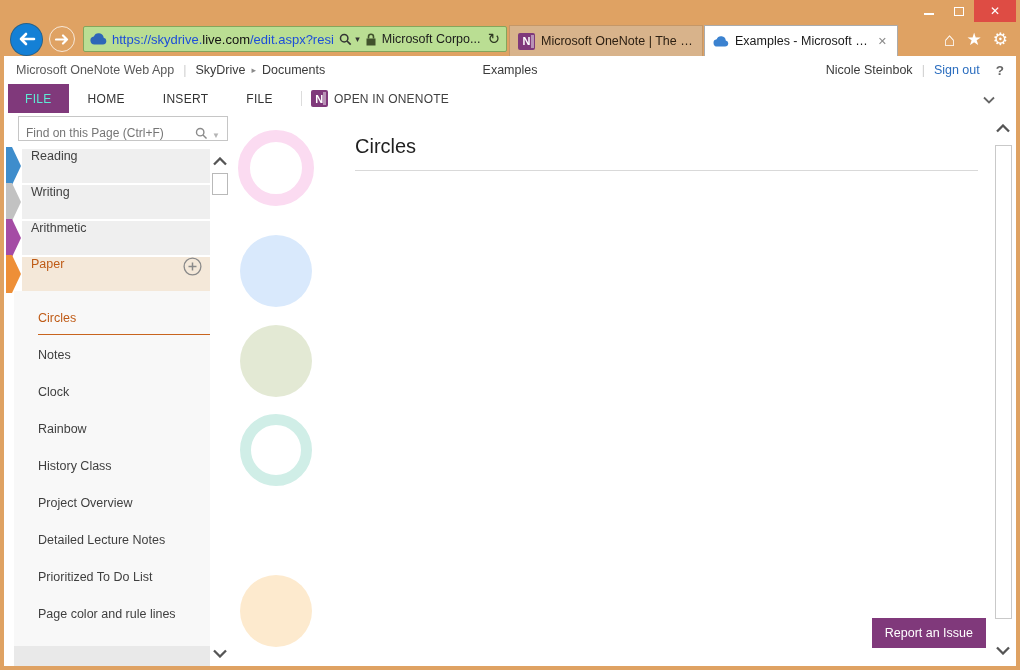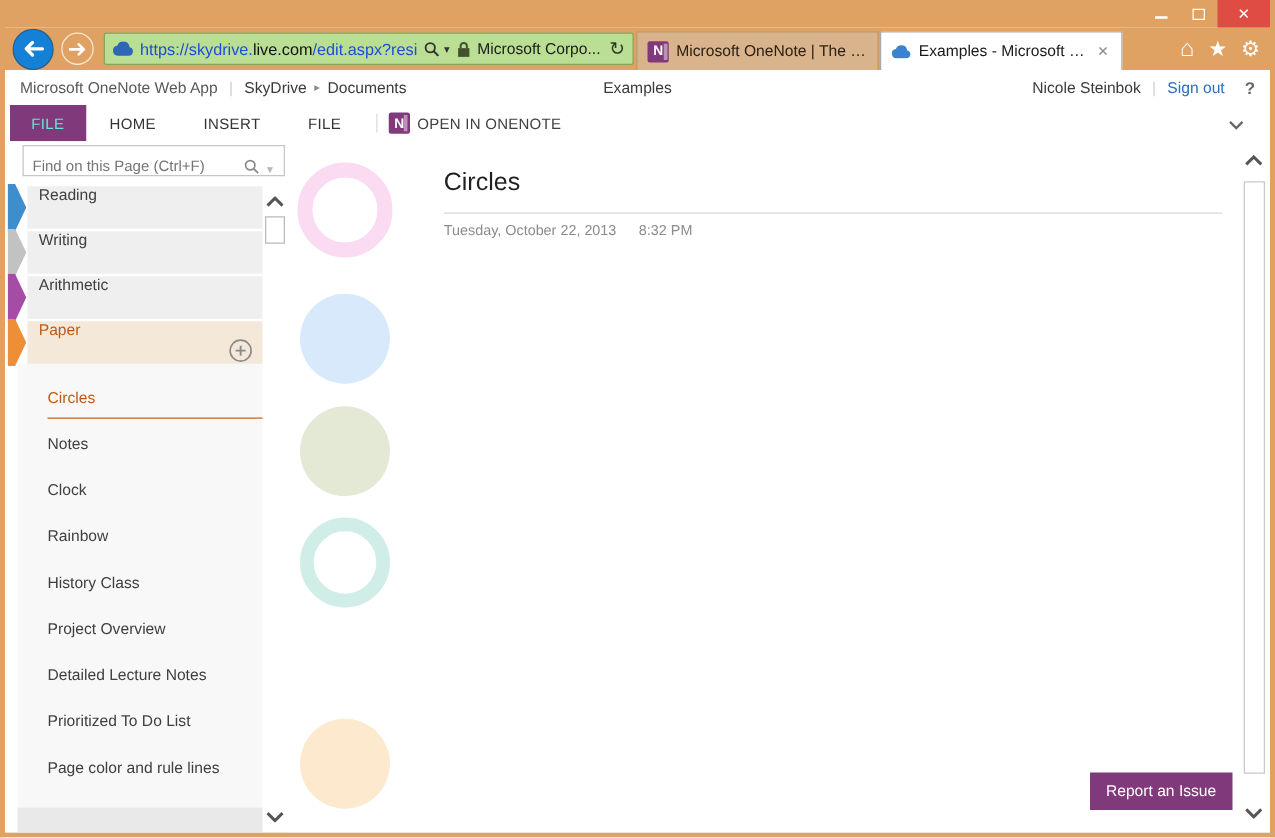--- a/index.html
+++ b/index.html
@@ -56,21 +56,21 @@
   
   .body { display:flex; height:553px; background:#fff; position:relative; }
 
   
   .sidebar { width:226px; position:relative; display:flex; flex-direction:column; padding-top:3px; flex:none; }
   .search-box { margin:0 0 8px 14px; width:210px; height:25px; border:1px solid #C6C6C6; display:flex; align-items:flex-end; padding:0 7px; background:#fff; gap:4px; }
   .search-box input { border:none; outline:none; flex:1; font-size:12px; color:#767676; font-family:inherit; background:transparent; }
   .search-caret { color:#b5b5b5; font-size:8px; }
   .section-row { position:relative; height:34px; margin-left:18px; width:188px; background:#EFEFEF; display:flex; align-items:flex-start; padding-left:9px; font-size:12.5px; color:#404040; margin-bottom:2px; flex:none; }
   .section-tab { position:absolute; left:-16px; top:-2px; width:15px; height:38px; clip-path:polygon(0 0,40% 0,100% 50%,40% 100%,0 100%); }
-  .section-row.paper { background:#F4E8D9; color:#BF5B16; margin-bottom:0;flex-direction:column; }
+  .section-row.paper { background:#F4E8D9; color:#BF5B16; margin-bottom:0; }
   .add-page { margin-left:auto; margin-right:8px; display:flex; }
   .pages { background:#F8F8F8; margin-left:10px; width:196px; flex:1; padding-top:8px; }
   .page-item { position:relative; height:37px; display:flex; align-items:center; padding-left:24px; font-size:12.5px; color:#3f3f3f; }
   .page-item.selected { color:#BF5B16; }
   .page-item.selected::after { content:""; position:absolute; left:24px; right:0; bottom:1px; border-bottom:1px solid #C8641E; }
   .bottom-bar { height:20px; background:#E9E9E9; margin-left:10px; width:196px; flex:none; }
   .side-gutter { position:absolute; right:0; top:44px; bottom:8px; width:20px; display:flex; flex-direction:column; align-items:center; }
   .side-thumb { width:16px; height:22px; background:#fff; border:1px solid #b9b9b9; margin-top:7px; }
   .gutter-bottom { margin-top:auto; }
 
@@ -267,24 +267,20 @@
     <div class="content">
       <div id="circles-layer">
           <div class="pcircle" style="top: 17px; left: 8px; width: 76px; height: 76px; border: 12px solid rgb(251, 219, 241); background: transparent;"></div>
           <div class="pcircle" style="top: 122px; left: 10px; width: 72px; height: 72px; background: rgb(217, 233, 252);"></div>
           <div class="pcircle" style="top: 212px; left: 10px; width: 72px; height: 72px; background: rgb(227, 233, 212);"></div>
           <div class="pcircle" style="top: 301px; left: 10px; width: 72px; height: 72px; border: 11px solid rgb(208, 238, 231); background: transparent;"></div>
           <div class="pcircle" style="top: 462px; left: 10px; width: 72px; height: 72px; background: rgb(253, 234, 206);"></div>
         </div>
       <div class="page-head">
         <div class="page-title">Circles</div>
-        <div class="page-date">
-          <span>Tuesday, October 22, 2013</span>
-          <span>8:32 PM</span>
-        </div>
       </div>
       <button class="report-btn">Report an Issue</button>
     </div>
 
     <div class="content-gutter">
       <svg class="cg-up" width="16" height="9" viewBox="0 0 16 9">
           <path d="M2 7.5 L8 1.5 L14 7.5" stroke="#555" stroke-width="2.3" fill="none"></path>
         </svg>
       <div class="cg-thumb"></div>
       <svg class="cg-down" width="16" height="9" viewBox="0 0 16 9">

